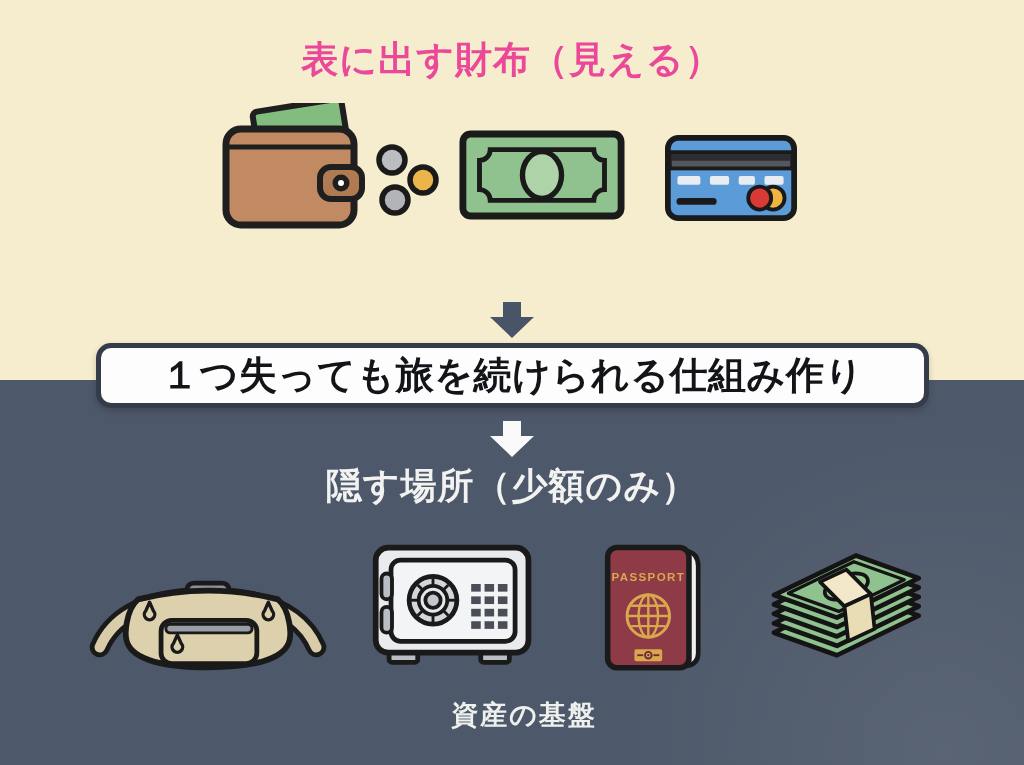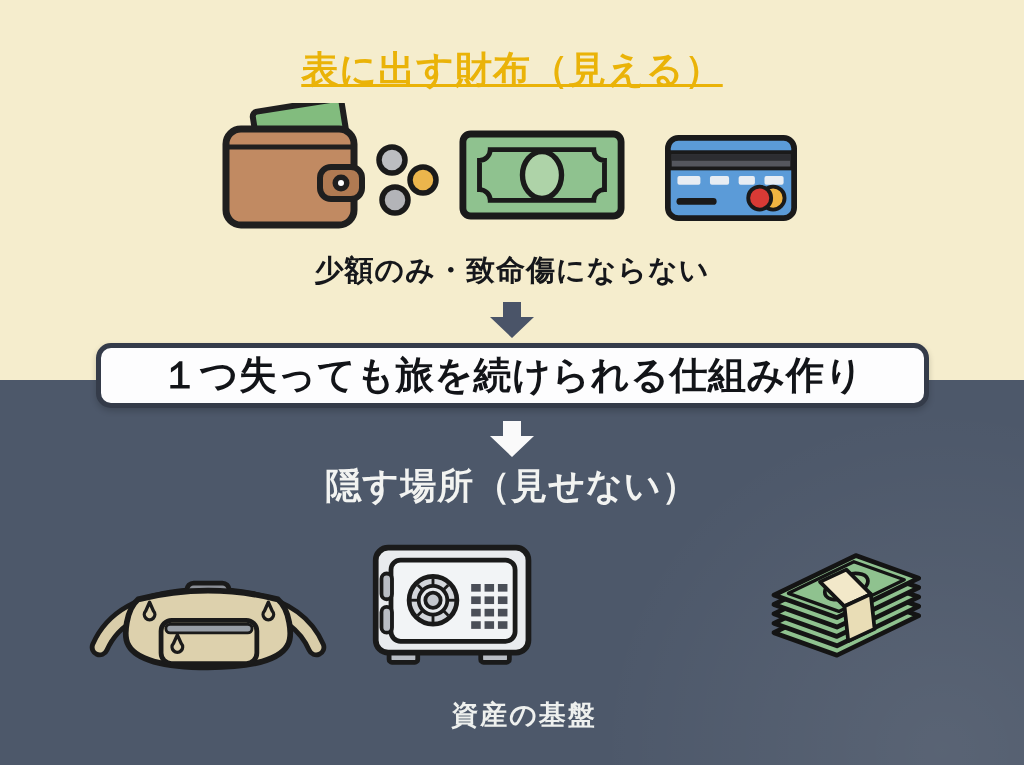--- a/index.html
+++ b/index.html
@@ -7,21 +7,21 @@
     position:relative;width:1024px;height:765px;overflow:hidden;
     font-family:"Liberation Sans","DejaVu Sans",sans-serif;
     -webkit-font-smoothing:antialiased;
   }
   .section-top{position:absolute;left:0;top:0;width:1024px;height:380px;background:#f5edcd;}
   .section-bottom{
     position:absolute;left:0;top:380px;width:1024px;height:385px;background:#4d586a;
     background-image:radial-gradient(circle at 92% 96%, rgba(255,255,255,0.07), rgba(255,255,255,0) 34%);
   }
   .txt{position:absolute;width:1024px;left:0;text-align:center;font-weight:800;white-space:nowrap;}
-  .top-title{top:45px;font-size:37px;color:#eab308;letter-spacing:1px;text-decoration:underline;}
+  .top-title{top:35px;font-size:37px;color:#ec4899;letter-spacing:1px;}
   .top-subtitle{top:251px;font-size:29px;color:#15171b;letter-spacing:1px;}
   .bottom-title{top:462px;font-size:36px;color:#f2f3f1;letter-spacing:1px;}
   .bottom-caption{top:697px;font-size:27px;color:#eef0ee;font-weight:700;letter-spacing:2px;padding-left:12px;}
   .banner{
     position:absolute;left:96px;top:343px;width:833px;height:65px;box-sizing:border-box;
     background:#fdfdfe;border:5px solid #343b49;border-radius:15px;
     display:flex;align-items:center;justify-content:center;
     box-shadow:0 3px 6px rgba(0,0,0,0.18);
   }
   .banner-label{font-size:38px;font-weight:800;color:#121418;white-space:nowrap;letter-spacing:0.5px;}
@@ -75,39 +75,38 @@
       <rect x="14" y="44" width="24" height="9" rx="2" fill="#e8edf3"></rect>
       <rect x="48" y="44" width="20" height="9" rx="2" fill="#e8edf3"></rect>
       <rect x="78" y="44" width="17" height="9" rx="2" fill="#e8edf3"></rect>
       <rect x="105" y="44" width="20" height="9" rx="2" fill="#e8edf3"></rect>
       <rect x="13" y="67" width="42" height="7" rx="3.5" fill="#1a1a1a"></rect>
       <circle cx="114" cy="67" r="12" fill="#f0b441" stroke="#1a1a1a" stroke-width="4"></circle>
       <circle cx="100" cy="67" r="12" fill="#d93a35" stroke="#1a1a1a" stroke-width="4"></circle>
     </svg>
   </div>
 
-  <div class="txt top-subtitle">少額のみ・致命傷にならない</div>
 
   <div class="icon" style="left:488px;top:302px;">
     <svg width="48" height="36" viewBox="0 0 48 36">
       <polygon points="15,0 33,0 33,15 46,15 24,36 2,15 15,15" fill="#4a5468"></polygon>
     </svg>
   </div>
 
   <div class="banner">
     <span class="banner-label">１つ失っても旅を続けられる仕組み作り</span>
   </div>
 
   <div class="icon" style="left:488px;top:421px;">
     <svg width="48" height="36" viewBox="0 0 48 36">
       <polygon points="15,0 33,0 33,15 46,15 24,36 2,15 15,15" fill="#fafafa"></polygon>
     </svg>
   </div>
 
-  <div class="txt bottom-title">隠す場所（見せない）</div>
+  <div class="txt bottom-title">隠す場所（少額のみ）</div>
 
   <div class="icon" style="left:88px;top:540px;">
     <svg width="240" height="136" viewBox="0 0 250 142">
       <path d="M12,112 C25,82 55,64 105,60" fill="none" stroke="#1a1a1a" stroke-width="21" stroke-linecap="round"></path>
       <path d="M12,112 C25,82 55,64 105,60" fill="none" stroke="#d9cda9" stroke-width="11" stroke-linecap="round"></path>
       <path d="M238,112 C225,82 195,64 145,60" fill="none" stroke="#1a1a1a" stroke-width="21" stroke-linecap="round"></path>
       <path d="M238,112 C225,82 195,64 145,60" fill="none" stroke="#d9cda9" stroke-width="11" stroke-linecap="round"></path>
       <rect x="103" y="45" width="44" height="32" rx="7" fill="#8a8e96" stroke="#1a1a1a" stroke-width="5"></rect>
       <path d="M112,51 L138,51 L130,61 L138,71 L112,71 L120,61 Z" fill="#3f434b"></path>
       <path d="M52,62 C100,50 150,50 198,62 C210,72 214,100 208,110 C198,128 160,133 125,133 C90,133 52,128 42,110 C36,100 40,72 52,62 Z" fill="#ddd1ad" stroke="#1a1a1a" stroke-width="6"></path>
@@ -158,20 +157,40 @@
         <rect x="108" y="70" width="10" height="8"></rect>
           <rect x="122" y="70" width="10" height="8"></rect>
           <rect x="136" y="70" width="10" height="8"></rect>
         <rect x="108" y="83" width="10" height="8"></rect>
           <rect x="122" y="83" width="10" height="8"></rect>
           <rect x="136" y="83" width="10" height="8"></rect>
       </g>
     </svg>
   </div>
 
+  <div class="icon" style="left:600px;top:542px;">
+    <svg width="104" height="134" viewBox="0 0 112 145">
+      <path d="M18,10 L94,10 Q106,12 106,26 L106,120 Q106,132 94,134 L18,134 Z" fill="#eef0ef" stroke="#1a1a1a" stroke-width="5"></path>
+      <rect x="8" y="6" width="88" height="130" rx="10" fill="#8e3a47" stroke="#1a1a1a" stroke-width="6"></rect>
+      <text x="52" y="42" text-anchor="middle" font-size="12.5" font-weight="bold" letter-spacing="1.5" fill="#d9a84e" font-family="Liberation Sans, DejaVu Sans, sans-serif">PASSPORT</text>
+      <g fill="none" stroke="#d9a84e">
+        <circle cx="52" cy="80" r="23" stroke-width="3.2"></circle>
+        <ellipse cx="52" cy="80" rx="10.5" ry="23" stroke-width="2.6"></ellipse>
+        <line x1="29" y1="80" x2="75" y2="80" stroke-width="2.6"></line>
+        <line x1="33.5" y1="69" x2="70.5" y2="69" stroke-width="2.6"></line>
+        <line x1="33.5" y1="91" x2="70.5" y2="91" stroke-width="2.6"></line>
+        <line x1="52" y1="57" x2="52" y2="103" stroke-width="2.6"></line>
+      </g>
+      <rect x="37" y="116" width="30" height="13" rx="2" fill="#d9a84e"></rect>
+      <line x1="40" y1="122.5" x2="46.5" y2="122.5" stroke="#6d2a35" stroke-width="2"></line>
+      <line x1="57.5" y1="122.5" x2="64" y2="122.5" stroke="#6d2a35" stroke-width="2"></line>
+      <circle cx="52" cy="122.5" r="3.6" fill="none" stroke="#6d2a35" stroke-width="2"></circle>
+      <circle cx="52" cy="122.5" r="1.2" fill="#6d2a35"></circle>
+    </svg>
+  </div>
 
   <div class="icon" style="left:752px;top:548px;">
     <svg width="184" height="127" viewBox="0 0 195 135">
       <g stroke="#141414" stroke-width="5" stroke-linejoin="round" fill="#8fc28f">
         <polygon points="23,90 110,48 177,72 90,114"></polygon>
         <polygon points="23,80 110,38 177,62 90,104"></polygon>
         <polygon points="23,70 110,28 177,52 90,94"></polygon>
         <polygon points="23,60 110,18 177,42 90,84"></polygon>
         <polygon points="23,50 110,8 177,32 90,74"></polygon>
       </g>

